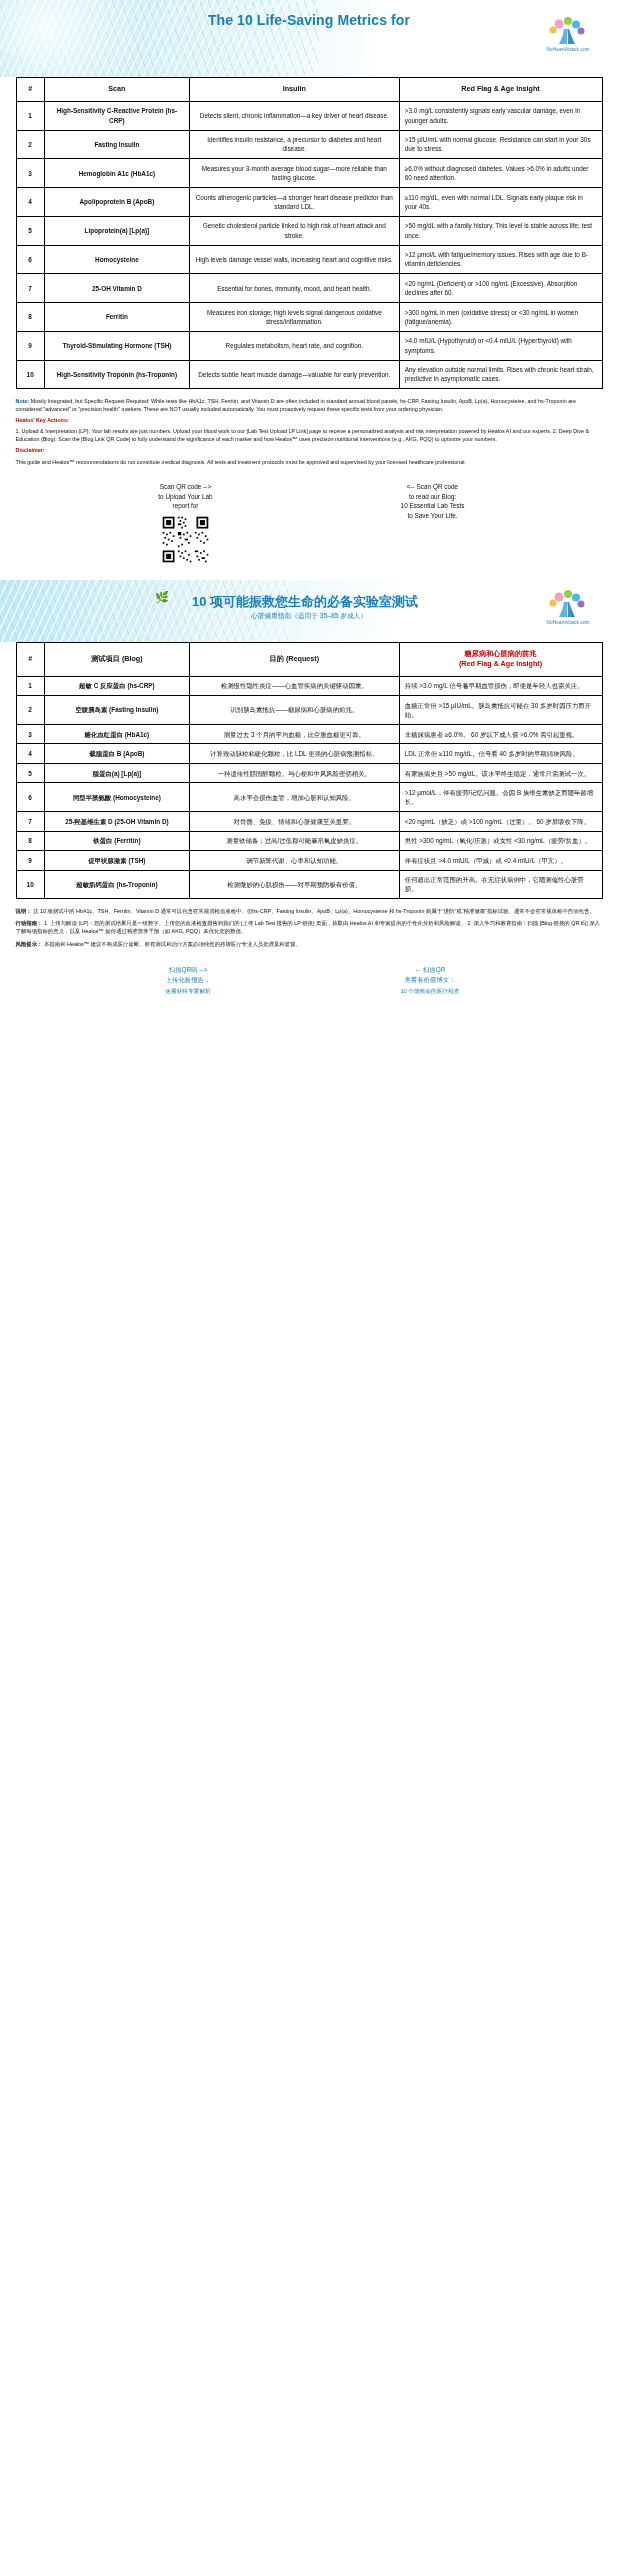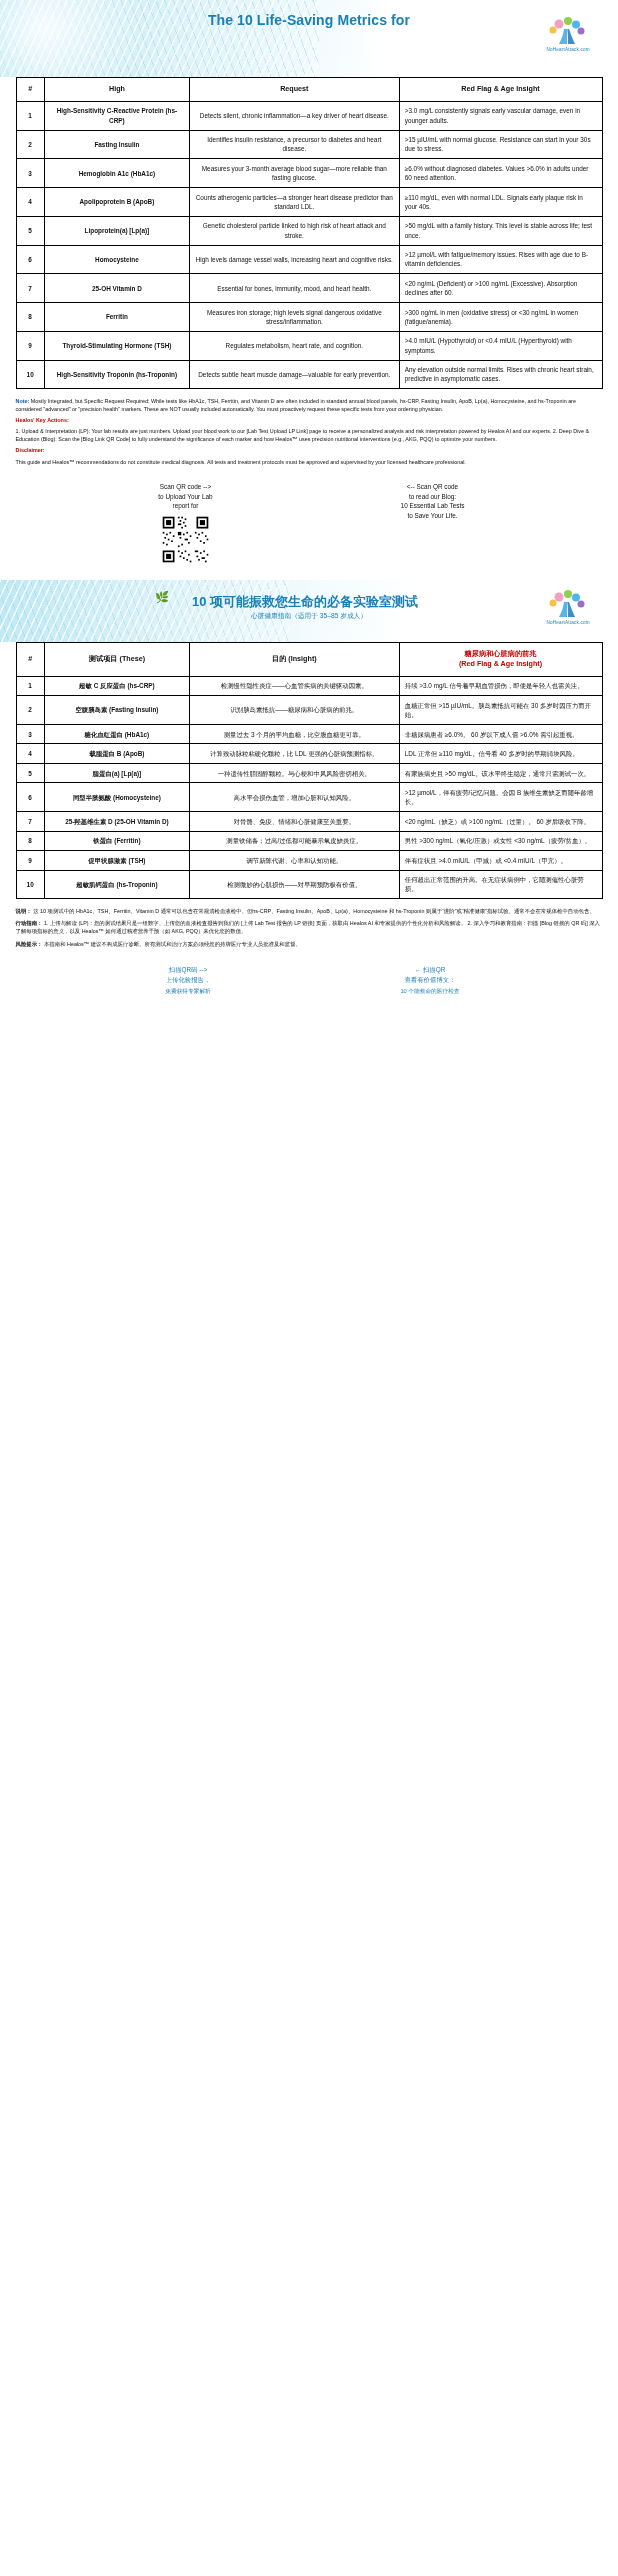--- a/index.html
+++ b/index.html
@@ -217,22 +217,22 @@
     <table class="metrics">
       <colgroup>
         <col class="c-num">
           <col class="c-test">
           <col class="c-purp">
           <col class="c-flag">
       </colgroup>
       <thead>
         <tr>
           <th>#</th>
-          <th>High</th>
-          <th>Request</th>
+          <th>Scan</th>
+          <th>Insulin</th>
           <th>Red Flag &amp; Age Insight</th>
         </tr>
       </thead>
       <tbody id="tbody-en">
           <tr>
             <td class="num">1</td>
             <td class="test">High-Sensitivity C-Reactive Protein (hs-CRP)</td>
             <td class="purpose">Detects silent, chronic inflammation—a key driver of heart disease.</td>
             <td class="flag">&gt;3.0 mg/L consistently signals early vascular damage, even in younger adults.</td>
           </tr>
@@ -418,22 +418,22 @@
     <table class="metrics">
       <colgroup>
         <col class="c-num">
           <col class="c-test">
           <col class="c-purp">
           <col class="c-flag">
       </colgroup>
       <thead>
         <tr>
           <th>#</th>
-          <th>测试项目 (These)</th>
-          <th>目的 (Insight)</th>
+          <th>测试项目 (Blog)</th>
+          <th>目的 (Request)</th>
           <th class="red-hdr">
             <div>糖尿病和心脏病的前兆</div>
             <div>(Red Flag &amp; Age Insight)</div>
           </th>
         </tr>
       </thead>
       <tbody id="tbody-cn">
           <tr>
             <td class="num">1</td>
             <td class="test">超敏 C 反应蛋白 (hs-CRP)</td>

